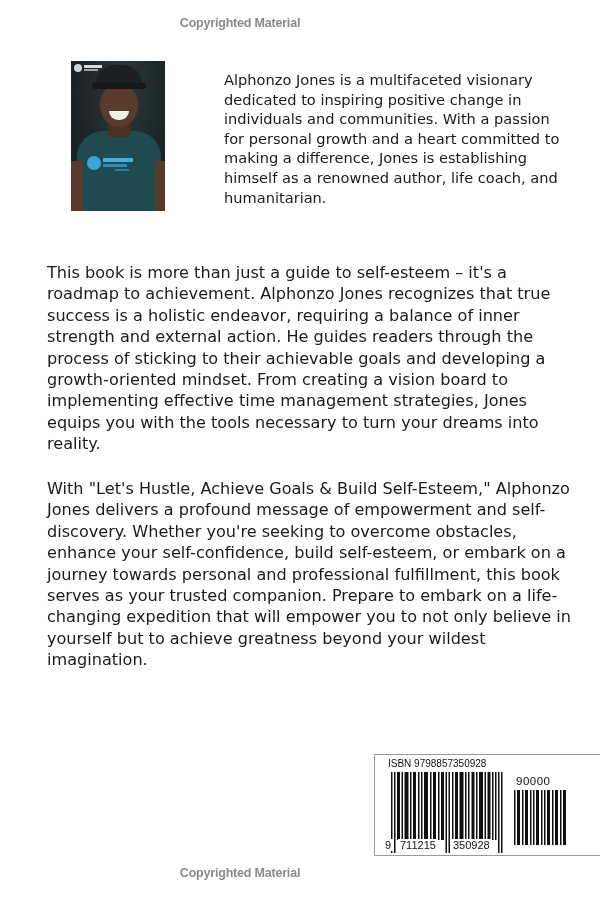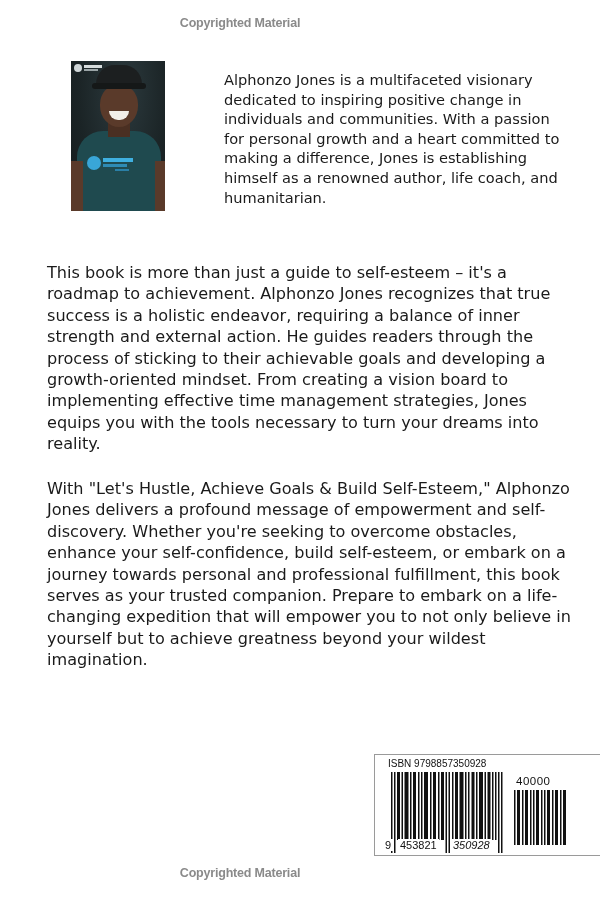--- a/index.html
+++ b/index.html
@@ -73,21 +73,21 @@
   }
   .bars-main { position:absolute; left:16px; top:17px; width:112px; height:81px; }
   .bars-addon { position:absolute; left:139px; top:35px; width:52px; height:55px; }
   .digits {
     position:absolute; left:8px; top:84px; font-family:"Liberation Sans", sans-serif;
     font-size:11px; color:#111; background:transparent;
   }
   .digits span { background:#fff; padding:0 2px; }
   .digits .d1 { position:absolute; left:0; top:0; }
   .digits .d2 { position:absolute; left:15px; top:0; }
-  .digits .d3 { position:absolute; left:68px; top:0;font-style:italic; }
+  .digits .d3 { position:absolute; left:68px; top:0; }
 </style>
 </head>
 <body>
 
 <div class="watermark wm-top">Copyrighted Material</div>
 
 <div class="author-photo" title="Author photo of Alphonzo Jones wearing a cap and a teal LEARNING t-shirt">
   <div class="photo-logo">
     <div class="dot"></div>
       <div class="txt"></div>
@@ -141,39 +141,39 @@
       <rect x="85" y="0" width="1.5" height="68"></rect>
         <rect x="88" y="0" width="4" height="68"></rect>
       <rect x="93.5" y="0" width="1.5" height="68"></rect>
         <rect x="96.5" y="0" width="3" height="68"></rect>
       <rect x="101" y="0" width="1.5" height="68"></rect>
         <rect x="104" y="0" width="1.5" height="68"></rect>
       <rect x="107" y="0" width="1.5" height="81"></rect>
         <rect x="110" y="0" width="1.5" height="81"></rect>
     </g>
   </svg>
-  <div class="price-code">40000</div>
+  <div class="price-code">90000</div>
   <svg class="bars-addon" viewBox="0 0 52 55" preserveAspectRatio="none">
     <g fill="#111">
       <rect x="0" y="0" width="1.5" height="55"></rect>
         <rect x="3" y="0" width="3" height="55"></rect>
       <rect x="8" y="0" width="1.5" height="55"></rect>
         <rect x="11" y="0" width="3" height="55"></rect>
       <rect x="16" y="0" width="1.5" height="55"></rect>
         <rect x="19" y="0" width="1.5" height="55"></rect>
       <rect x="22" y="0" width="3" height="55"></rect>
         <rect x="27" y="0" width="1.5" height="55"></rect>
       <rect x="30" y="0" width="1.5" height="55"></rect>
         <rect x="33" y="0" width="3" height="55"></rect>
       <rect x="38" y="0" width="1.5" height="55"></rect>
         <rect x="41" y="0" width="3" height="55"></rect>
       <rect x="46" y="0" width="1.5" height="55"></rect>
         <rect x="49" y="0" width="3" height="55"></rect>
     </g>
   </svg>
   <div class="digits">
     <span class="d1">9</span>
-    <span class="d2">453821</span>
+    <span class="d2">711215</span>
     <span class="d3">350928</span>
   </div>
 </div>
 
 <div class="watermark wm-bottom">Copyrighted Material</div>
 
 </body></html>

